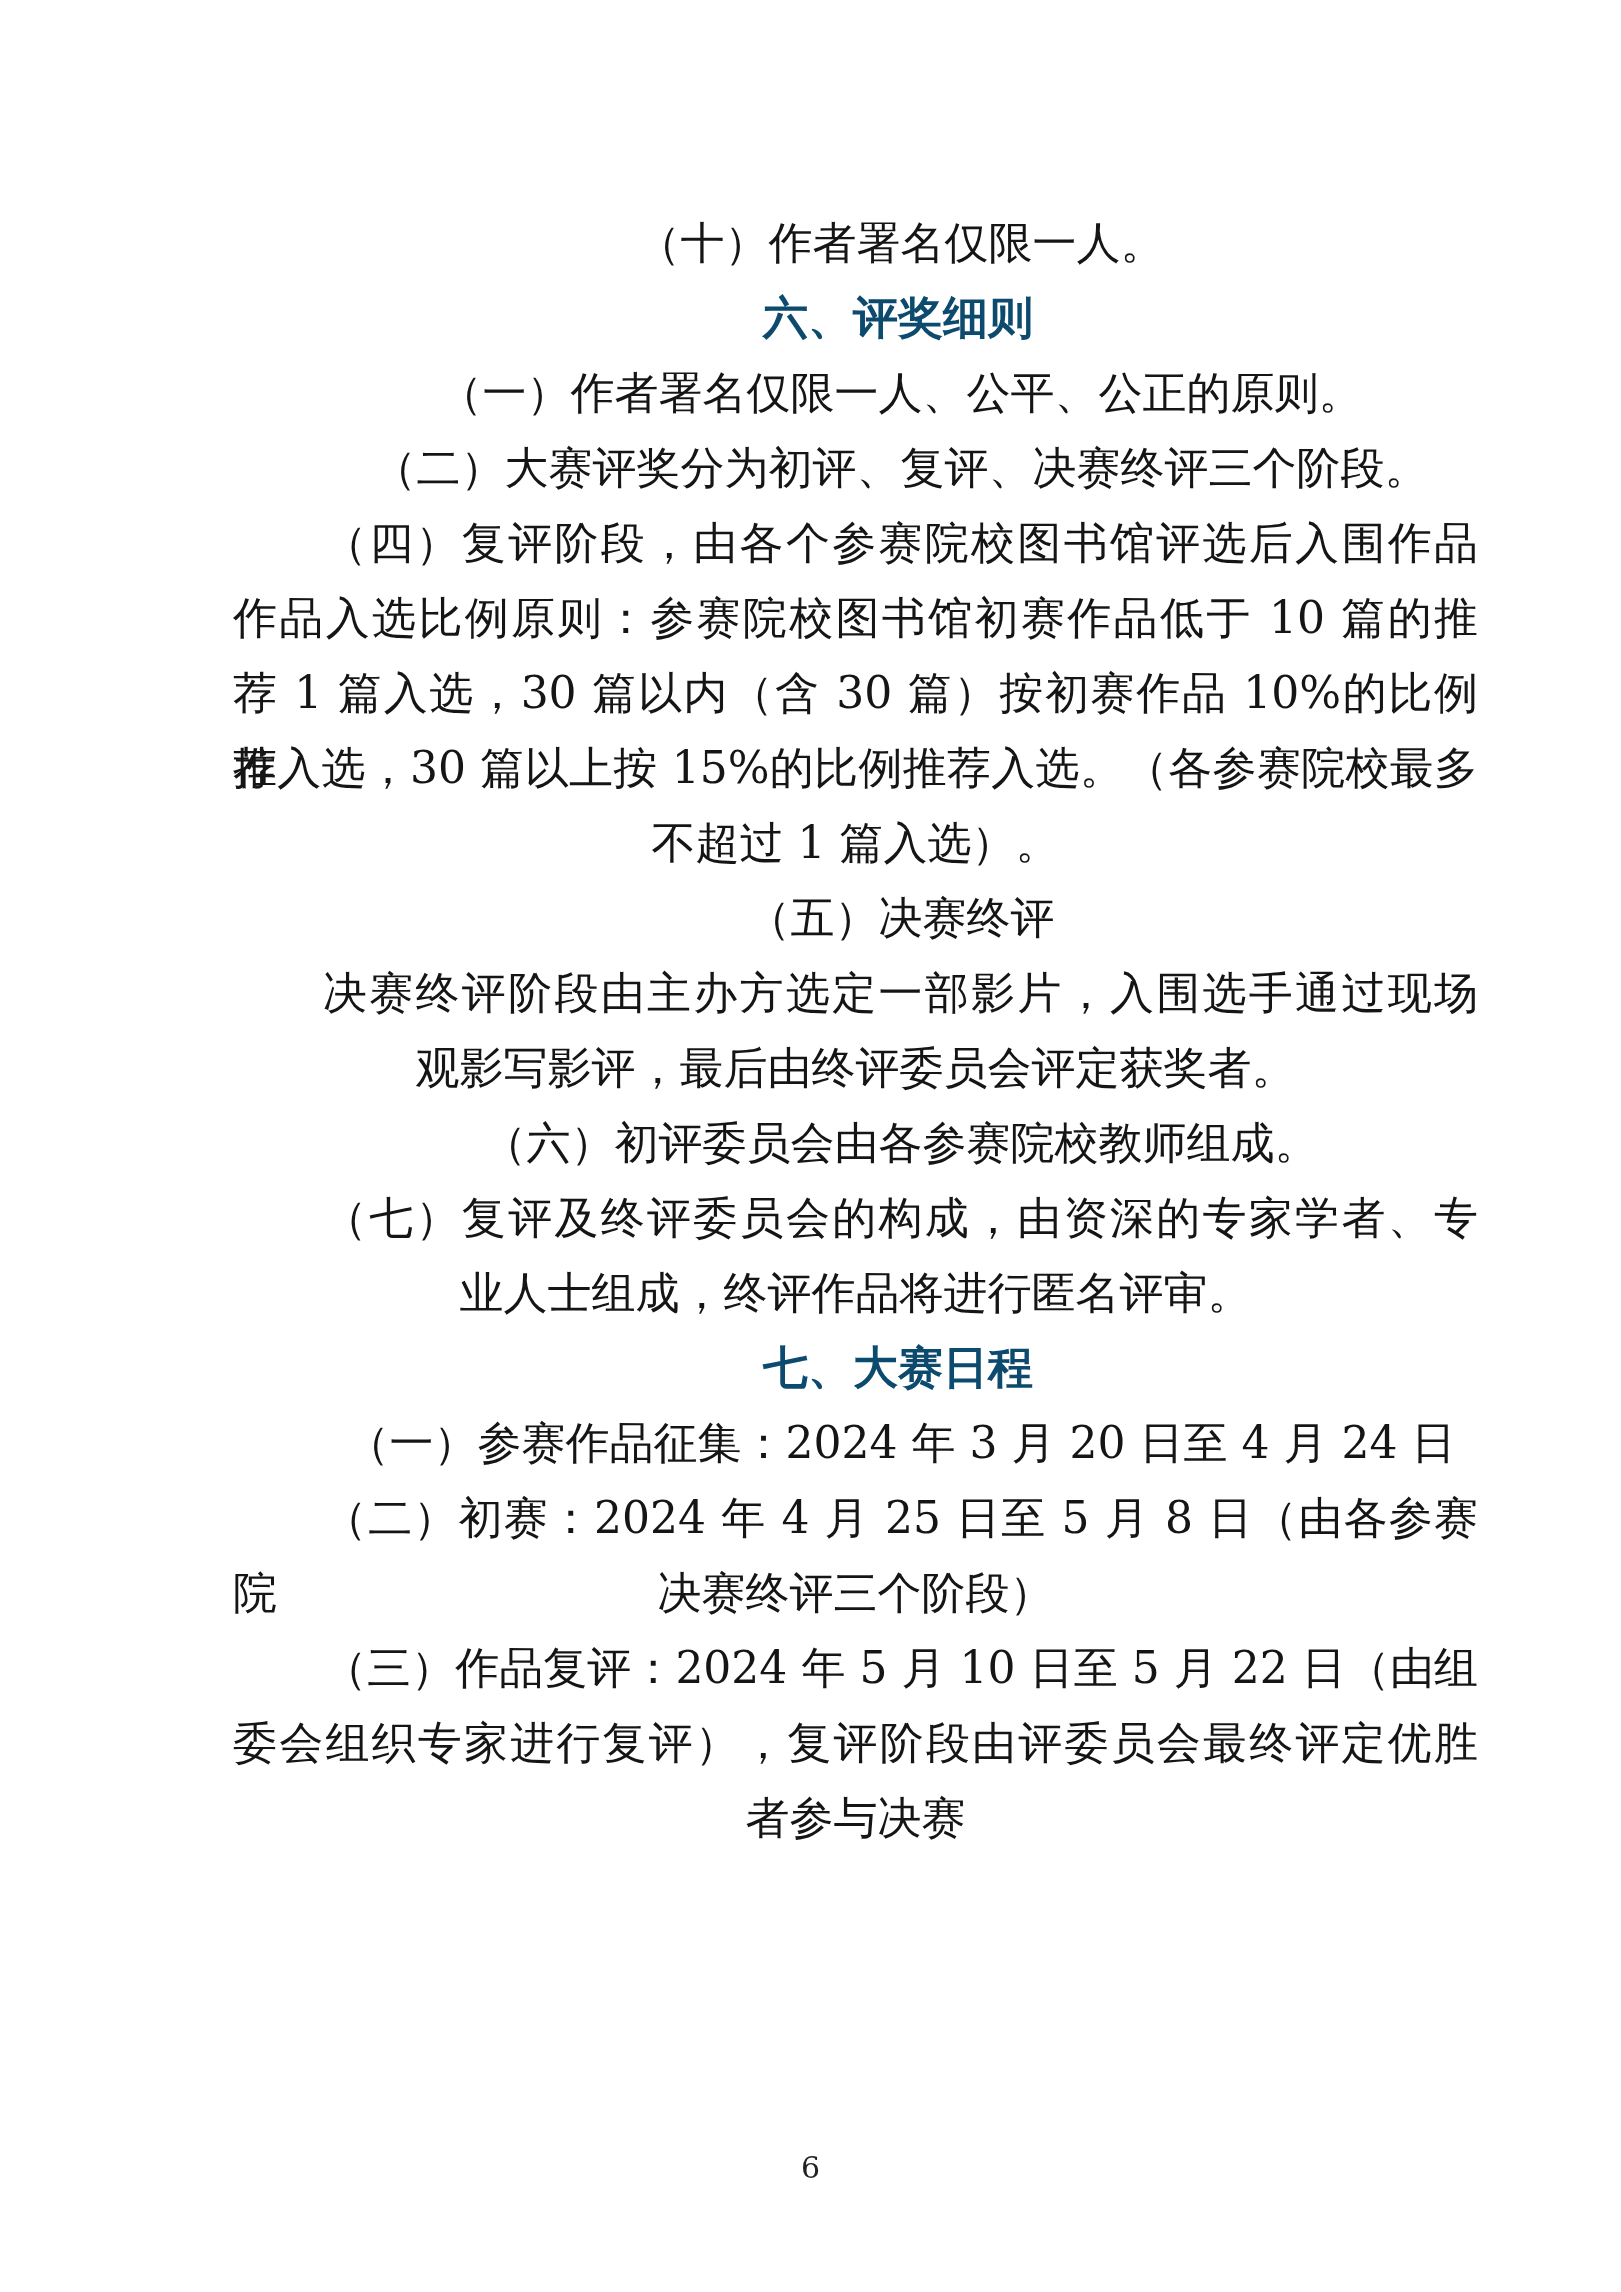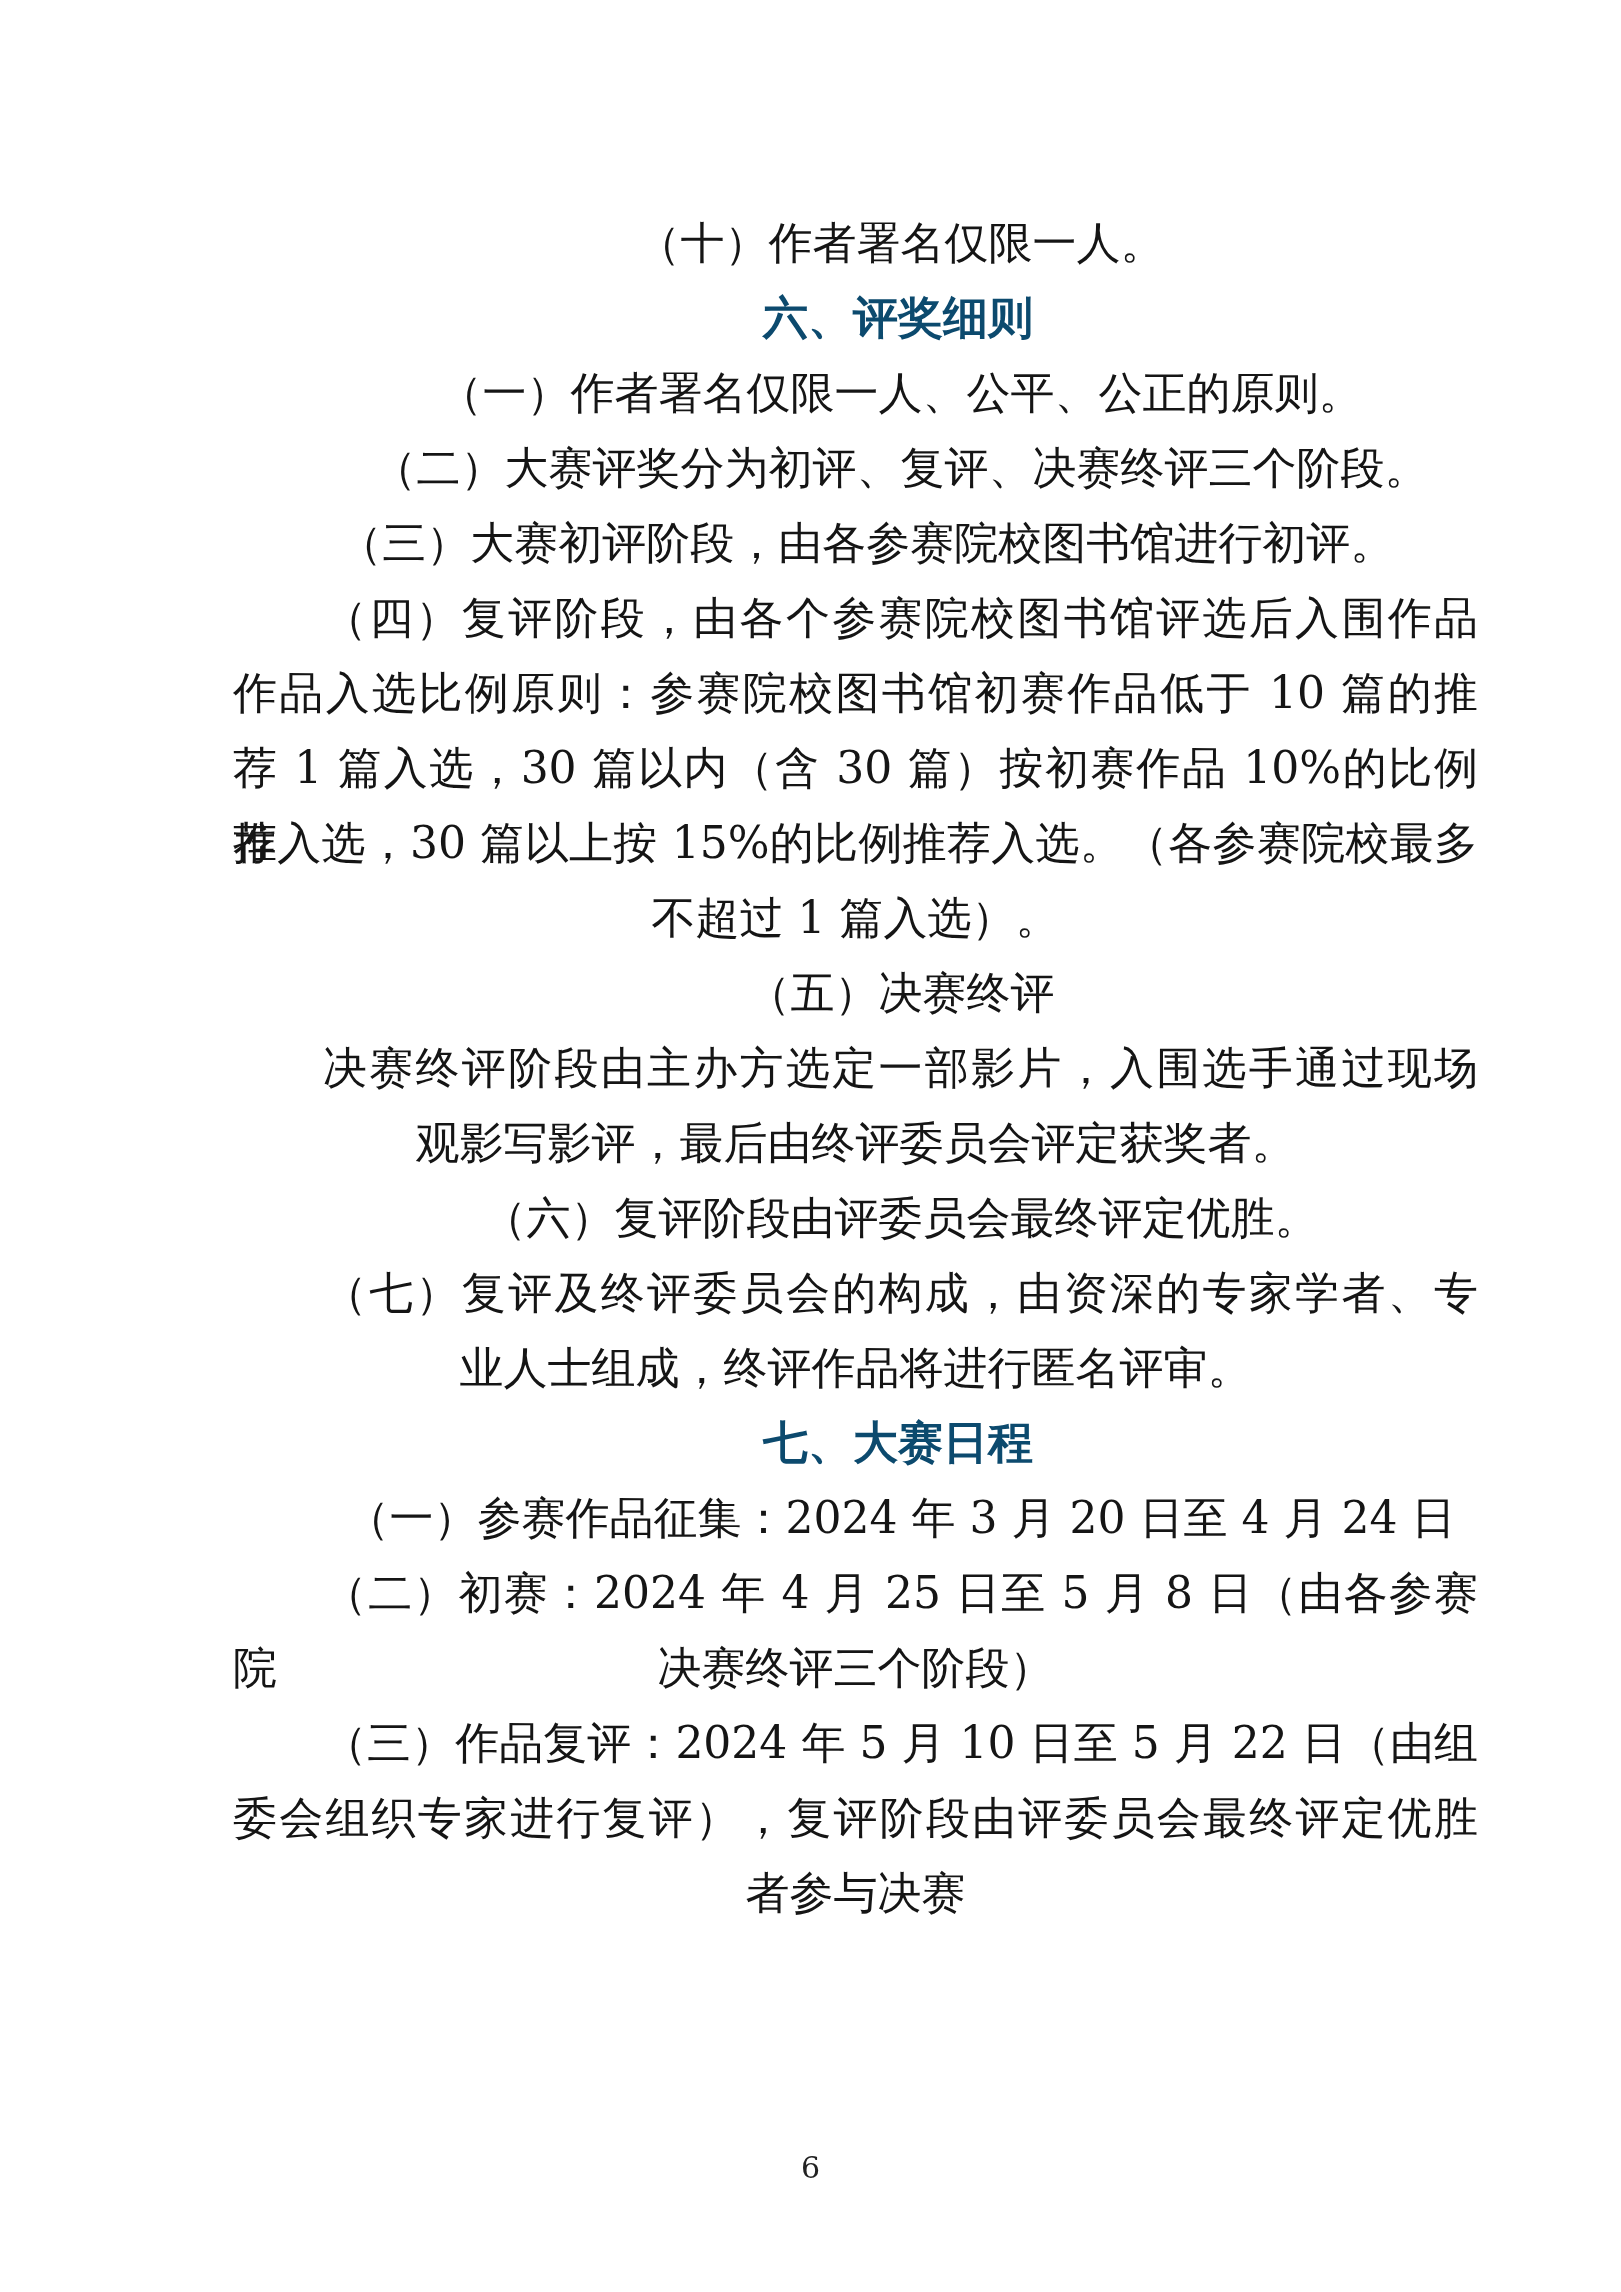--- a/index.html
+++ b/index.html
@@ -62,30 +62,29 @@
 </style>
 </head>
 <body>
 
 <div class="page">
   <div class="text-col">
     <div class="ln indent">（十）作者署名仅限一人。</div>
     <div class="ln heading">六、评奖细则</div>
     <div class="ln indent">（一）作者署名仅限一人、公平、公正的原则。</div>
     <div class="ln indent">（二）大赛评奖分为初评、复评、决赛终评三个阶段。</div>
-    <div class="ln indent-sm">（三）大赛初评阶段，由各参赛院校图书馆进行初评。</div>
     <div class="ln indent fill">（四）复评阶段，由各个参赛院校图书馆评选后入围作品</div>
     <div class="ln fill">作品入选比例原则：参赛院校图书馆初赛作品低于 10 篇的推</div>
     <div class="ln fill">荐 1 篇入选，30 篇以内（含 30 篇）按初赛作品 10%的比例推</div>
     <div class="ln fill">荐入选，30 篇以上按 15%的比例推荐入选。（各参赛院校最多</div>
     <div class="ln">不超过 1 篇入选）。</div>
     <div class="ln indent">（五）决赛终评</div>
     <div class="ln indent fill">决赛终评阶段由主办方选定一部影片，入围选手通过现场</div>
     <div class="ln">观影写影评，最后由终评委员会评定获奖者。</div>
-    <div class="ln indent">（六）复评阶段由评委员会最终评定优胜。</div>
+    <div class="ln indent">（六）初评委员会由各参赛院校教师组成。</div>
     <div class="ln indent fill">（七）复评及终评委员会的构成，由资深的专家学者、专</div>
     <div class="ln">业人士组成，终评作品将进行匿名评审。</div>
     <div class="ln heading">七、大赛日程</div>
     <div class="ln indent">（一）参赛作品征集：2024 年 3 月 20 日至 4 月 24 日</div>
     <div class="ln indent fill">（二）初赛：2024 年 4 月 25 日至 5 月 8 日（由各参赛院</div>
     <div class="ln">决赛终评三个阶段）</div>
     <div class="ln indent fill">（三）作品复评：2024 年 5 月 10 日至 5 月 22 日（由组</div>
     <div class="ln fill">委会组织专家进行复评），复评阶段由评委员会最终评定优胜</div>
     <div class="ln">者参与决赛</div>
   </div>

